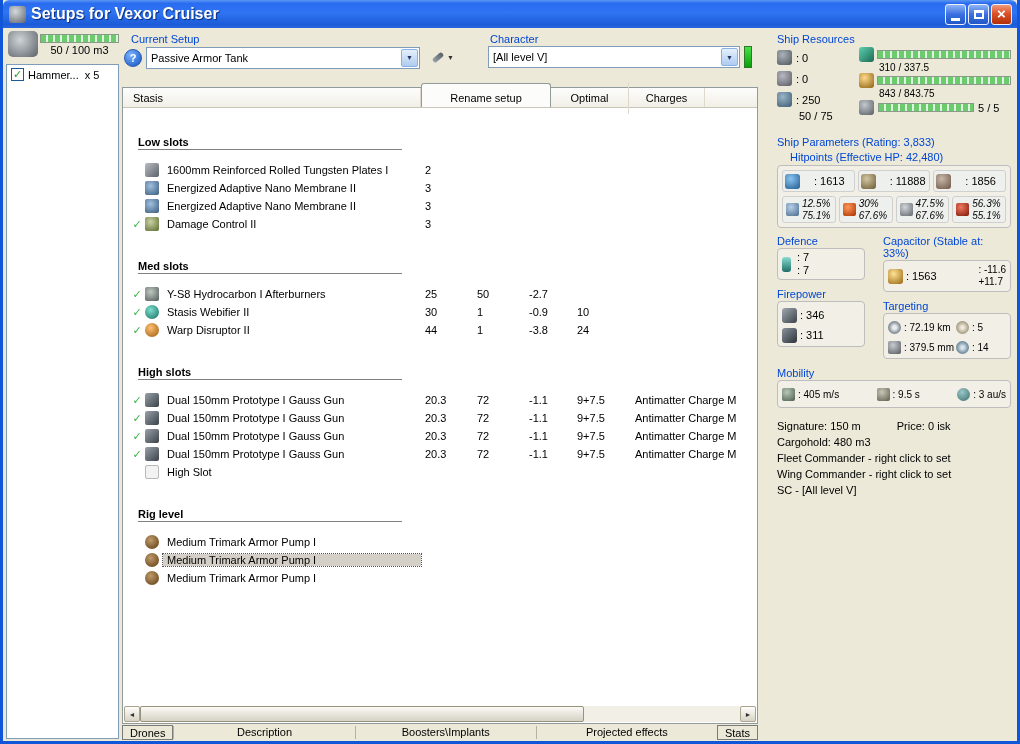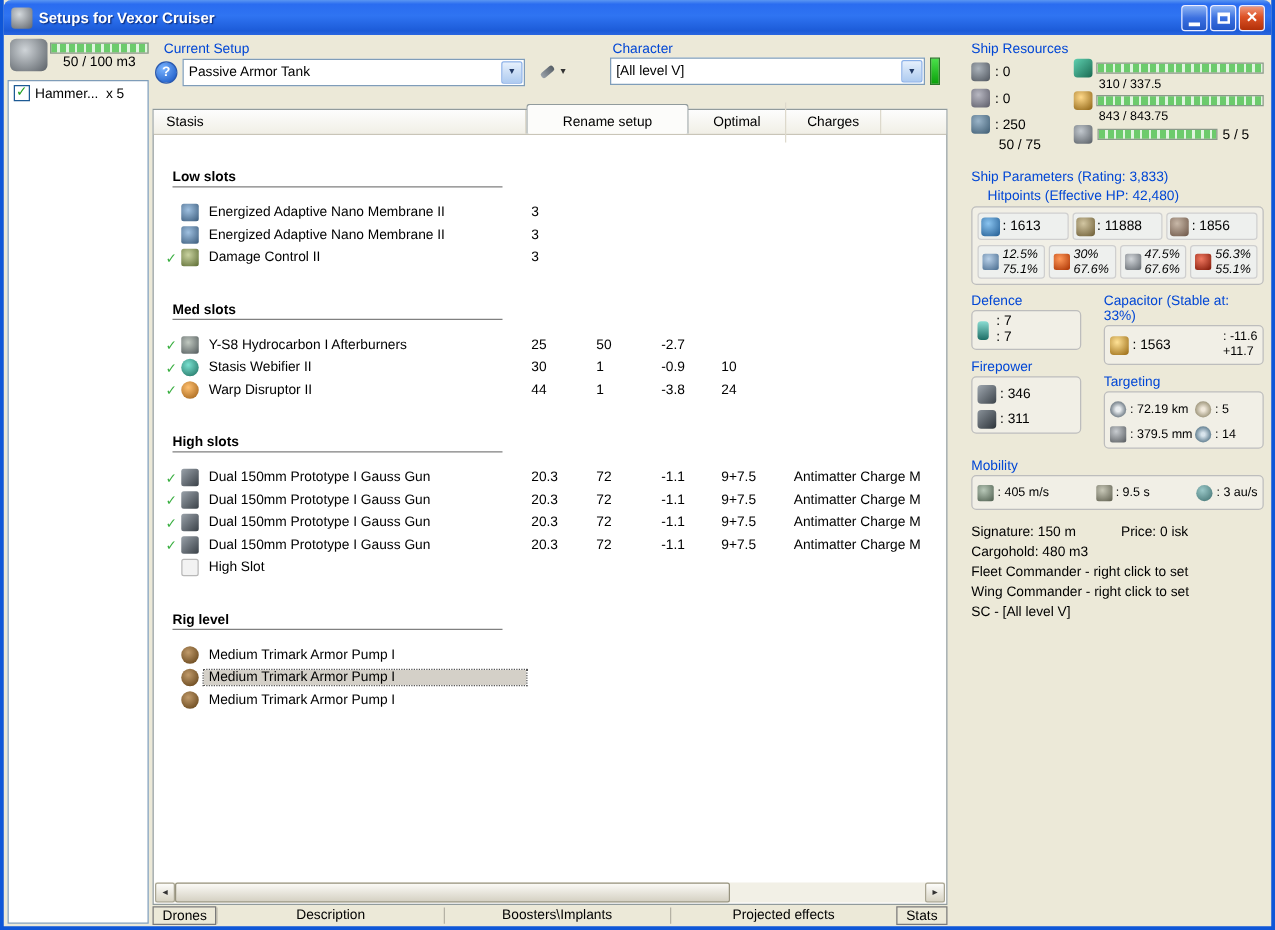--- a/index.html
+++ b/index.html
@@ -4,21 +4,21 @@
 <style>
   * { margin:0; padding:0; box-sizing:border-box; }
   html,body { width:1020px; }
   body { font-family:"Liberation Sans","DejaVu Sans",sans-serif; font-size:11px; color:#000; background:#6b6b6b; }
 
   .window { width:1020px; height:744px; background:#ece9d8; border:3px solid #0f57d8; border-top:none; position:relative; }
 
   
   .titlebar { height:28px; margin:-0px -0px 0 0; background:linear-gradient(180deg,#5a96f2 0%,#2a6cf0 12%,#2f74f2 45%,#1c5bd8 88%,#2a66e0 100%); border-radius:6px 6px 0 0; display:flex; align-items:center; padding:0 5px 0 6px; }
   .appicon { width:17px; height:17px; border-radius:3px; background:radial-gradient(circle at 38% 32%,#d4d9dd,#5f646b); flex:none; }
-  .title { color:#fff; font-weight:bold; font-size:12px; margin-left:5px; flex:1; text-shadow:1px 1px 1px #0a2a7a; white-space:nowrap; overflow:hidden; }
+  .title { color:#fff; font-weight:bold; font-size:16px; margin-left:5px; flex:1; text-shadow:1px 1px 1px #0a2a7a; white-space:nowrap; overflow:hidden; }
   .tbtn { width:21px; height:21px; margin-left:2px; border:1px solid #eef; border-radius:3px; display:flex; align-items:center; justify-content:center; flex:none; }
   .tbtn.min,.tbtn.max { background:linear-gradient(180deg,#8db4f4 0%,#3a6fe0 50%,#2257c8 100%); }
   .tbtn.close { background:linear-gradient(180deg,#f09a7e 0%,#dd5226 45%,#b23009 100%); }
   .glyph-min { width:9px; height:3px; background:#fff; margin-top:10px; }
   .glyph-max { width:10px; height:9px; border:2px solid #fff; border-top-width:3px; }
   .glyph-close { color:#fff; font-size:15px; font-weight:bold; line-height:1; margin-top:-1px; }
 
   .content { position:relative; height:713px; }
 
   
@@ -132,21 +132,21 @@
   .c-scanres { background:radial-gradient(circle at 38% 32%,#c8ccd0,#54585c); }
   .c-sensor { background:radial-gradient(circle at 50% 50%,#d8e4ec 15%,#7a94a4 60%,#46606e); border-radius:50%; }
   .c-speed { background:radial-gradient(circle at 38% 32%,#b8c8b8,#4c5c4c); }
   .c-align { background:radial-gradient(circle at 38% 32%,#c8c8b8,#5c5c4c); }
   .c-warp { background:radial-gradient(circle at 38% 32%,#9ac8c8,#3c6c6c); border-radius:50%; }
 
   .params-label { margin-top:11px; }
   .hp-label { margin-top:3px; padding-left:13px; }
   .hp-box { margin-top:2px; border:1px solid #bdbdbd; border-radius:4px; background:#f1efe6; padding:4px; }
   .hp-row { display:flex; gap:3px; }
-  .hp-cell { flex:1; display:flex; align-items:center; gap:2px; background:#eef0ee; border:1px solid #cfcfcf; border-radius:3px; height:22px; padding:0 2px; white-space:nowrap; overflow:hidden; }
+  .hp-cell { flex:1; display:flex; align-items:center; gap:14px; background:#eef0ee; border:1px solid #cfcfcf; border-radius:3px; height:22px; padding:0 2px; white-space:nowrap; overflow:hidden; }
   .rs-row { display:flex; gap:3px; margin-top:4px; }
   .rs-cell { flex:1; display:flex; align-items:center; gap:3px; background:#eef0ee; border:1px solid #cfcfcf; border-radius:3px; height:27px; padding:0 3px; }
   .rs-vals { font-size:10px; line-height:12px;font-style:italic; }
 
   .two-col { display:flex; gap:18px; margin-top:7px; }
   .col-l { width:88px; flex:none; }
   .col-r { flex:1; }
   .grp-label { color:#0046d5; margin-bottom:1px; }
   .grp-label.second { margin-top:8px; }
   .box { border:1px solid #bdbdbd; border-radius:4px; background:#f1efe6; padding:3px 4px; }
@@ -236,20 +236,30 @@
           <span class="hcell hchg">Charges</span>
           <span class="hcell hfill"></span>
         </div>
 
         <div class="mlist">
 
           <div class="msection">
             <div class="stitle">Low slots</div>
             <div class="mrow">
               <span class="chk"></span>
+              <span class="mic i-plate"></span>
+              <span class="nm">1600mm Reinforced Rolled Tungsten Plates I</span>
+              <span class="c">2</span>
+              <span class="c"></span>
+              <span class="c"></span>
+              <span class="c"></span>
+              <span class="chg"></span>
+            </div>
+            <div class="mrow">
+              <span class="chk"></span>
               <span class="mic i-mem"></span>
               <span class="nm">Energized Adaptive Nano Membrane II</span>
               <span class="c">3</span>
               <span class="c"></span>
               <span class="c"></span>
               <span class="c"></span>
               <span class="chg"></span>
             </div>
             <div class="mrow">
               <span class="chk"></span>

